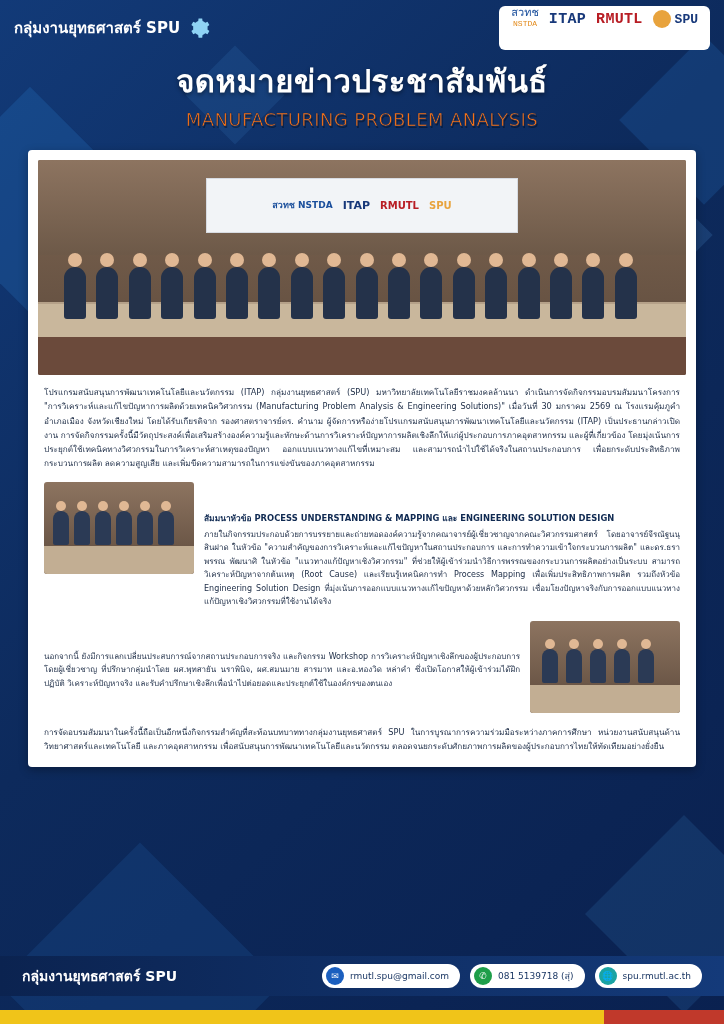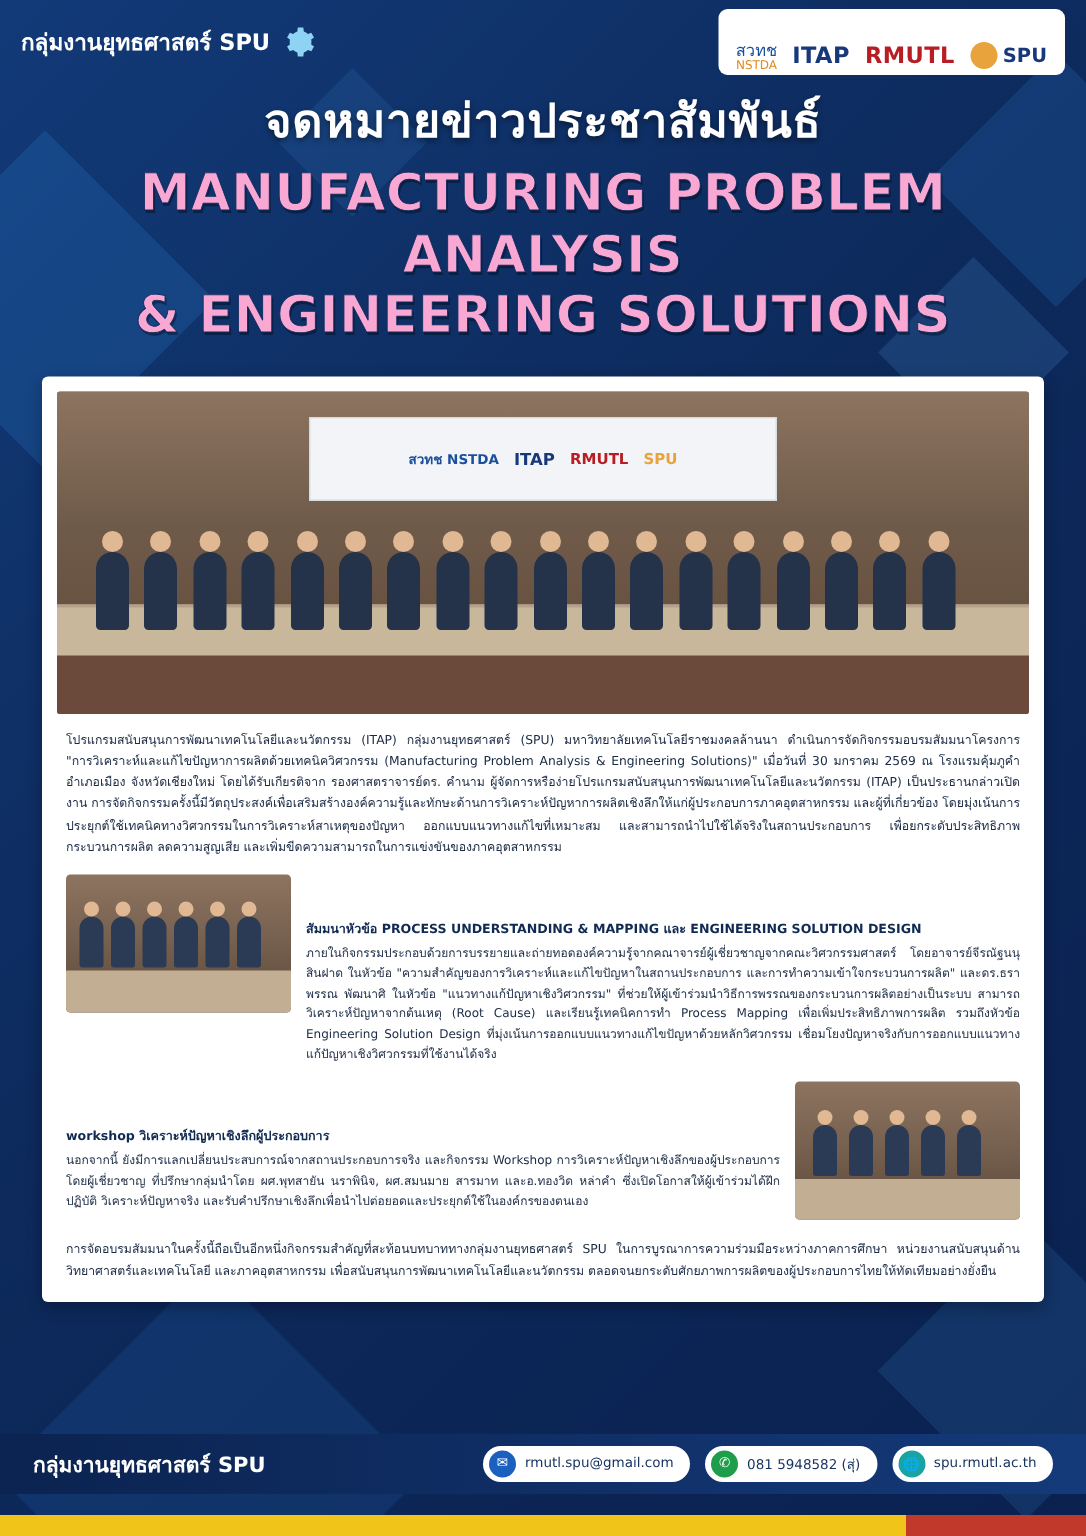--- a/index.html
+++ b/index.html
@@ -39,25 +39,26 @@
     padding: 0 14px;
     z-index: 5;
   }
   .brand {
     display: flex; align-items: center; gap: 8px;
     color: #ffffff;
     font-size: 15px; font-weight: bold;
   }
   .gear-icon svg { display: block; }
   .logo-pill {
-    display: flex; align-items: flex-start; gap: 10px;
+    display: flex; align-items: flex-end; gap: 10px;
     background: #ffffff;
     border-radius: 6px;
     padding: 22px 12px;
     height: 38px;
+    font-family: Liberation Mono, monospace;
   }
   .logo-txt { font-size: 13px; font-weight: bold; letter-spacing: .3px; }
   .logo-nstda { color: #1b4f9c; font-size: 11px; text-align:center; line-height: 1.05; }
   .logo-nstda .sub { color:#e38a1a; font-size: 8px; display:block; }
   .logo-itap { color: #17387a; font-size: 15px; }
   .logo-rmutl { color: #b81d24; font-size: 15px; }
   .logo-spu { display:flex; align-items:center; gap:4px; }
   .logo-spu .spu-mark {
     width: 18px; height: 18px; border-radius: 50%;
     background: #e8a33d; display:inline-block;
@@ -76,21 +77,21 @@
     font-size: 31px; font-weight: bold; letter-spacing: .5px;
     text-shadow: 0 2px 4px rgba(0,0,0,.45);
     line-height: 1.25;
     text-align: center;
   }
   .h-date {
     font-size: 21px; font-weight: bold; margin-top: 2px;
     text-shadow: 0 2px 4px rgba(0,0,0,.45);
   }
   .h-en1, .h-en2 {
-    font-size: 34px; font-weight: bold; color: #f9a8d4;
+    font-size: 18px; font-weight: normal; color: #f97316;
     letter-spacing: .4px; line-height: 1.2;
     -webkit-text-stroke: 0.6px #0d2a5c;
     text-shadow: 1px 2px 0 rgba(0,0,0,.35);
   }
   .h-en1 { margin-top: 8px; }
   .h-th {
     font-size: 20px; font-weight: bold; color: #ffe14d;
     margin-top: 4px;
     text-shadow: 1px 2px 3px rgba(0,0,0,.5);
   }
@@ -232,21 +233,20 @@
       <span class="logo-spu">
         <span class="spu-mark"></span>
         <span class="spu-text">SPU</span>
       </span>
     </div>
   </div>
 
   <div class="headline">
     <div class="h-title">จดหมายข่าวประชาสัมพันธ์</div>
     <div class="h-en1">MANUFACTURING PROBLEM ANALYSIS</div>
-    <div class="h-en2">&amp; ENGINEERING  SOLUTIONS</div>
   </div>
 
   <div class="card">
     <div class="hero-photo">
       <div class="hp-wall"></div>
       <div class="hp-banner">
         <span class="b1">สวทช NSTDA</span>
         <span class="b2">ITAP</span>
         <span class="b3">RMUTL</span>
         <span class="b4">SPU</span>
@@ -300,39 +300,38 @@
         <div class="row">
           <i style="left:8%"></i>
             <i style="left:24%"></i>
             <i style="left:40%"></i>
           <i style="left:56%"></i>
             <i style="left:72%"></i>
         </div>
         <div class="tablebar"></div>
       </div>
       <div class="sec-body">
-        <div class="sec-title right">workshop วิเคราะห์ปัญหาเชิงลึกผู้ประกอบการ</div>
         <div class="sec-text">นอกจากนี้ ยังมีการแลกเปลี่ยนประสบการณ์จากสถานประกอบการจริง และกิจกรรม Workshop การวิเคราะห์ปัญหาเชิงลึกของผู้ประกอบการ โดยผู้เชี่ยวชาญ ที่ปรึกษากลุ่มนำโดย ผศ.พุทสายัน นราพินิจ, ผศ.สมนมาย สารมาท และอ.ทองวิด หล่าคำ ซึ่งเปิดโอกาสให้ผู้เข้าร่วมได้ฝึกปฏิบัติ วิเคราะห์ปัญหาจริง และรับคำปรึกษาเชิงลึกเพื่อนำไปต่อยอดและประยุกต์ใช้ในองค์กรของตนเอง</div>
       </div>
     </div>
 
     <div class="closing">การจัดอบรมสัมมนาในครั้งนี้ถือเป็นอีกหนึ่งกิจกรรมสำคัญที่สะท้อนบทบาททางกลุ่มงานยุทธศาสตร์ SPU ในการบูรณาการความร่วมมือระหว่างภาคการศึกษา หน่วยงานสนับสนุนด้านวิทยาศาสตร์และเทคโนโลยี และภาคอุตสาหกรรม เพื่อสนับสนุนการพัฒนาเทคโนโลยีและนวัตกรรม ตลอดจนยกระดับศักยภาพการผลิตของผู้ประกอบการไทยให้ทัดเทียมอย่างยั่งยืน</div>
   </div>
 
   <div class="footer">
     <div class="footer-bar">
       <div class="footer-brand">กลุ่มงานยุทธศาสตร์ SPU</div>
       <div class="contacts">
         <div class="chip">
           <span class="ic">✉</span>
           <span>rmutl.spu@gmail.com</span>
         </div>
         <div class="chip">
           <span class="ic green">✆</span>
-          <span>081 5948582 (สุ่)</span>
+          <span>081 5139718 (สุ่)</span>
         </div>
         <div class="chip">
           <span class="ic teal">🌐</span>
           <span>spu.rmutl.ac.th</span>
         </div>
       </div>
     </div>
     <div class="footer-strip">
       <div class="red"></div>
     </div>

